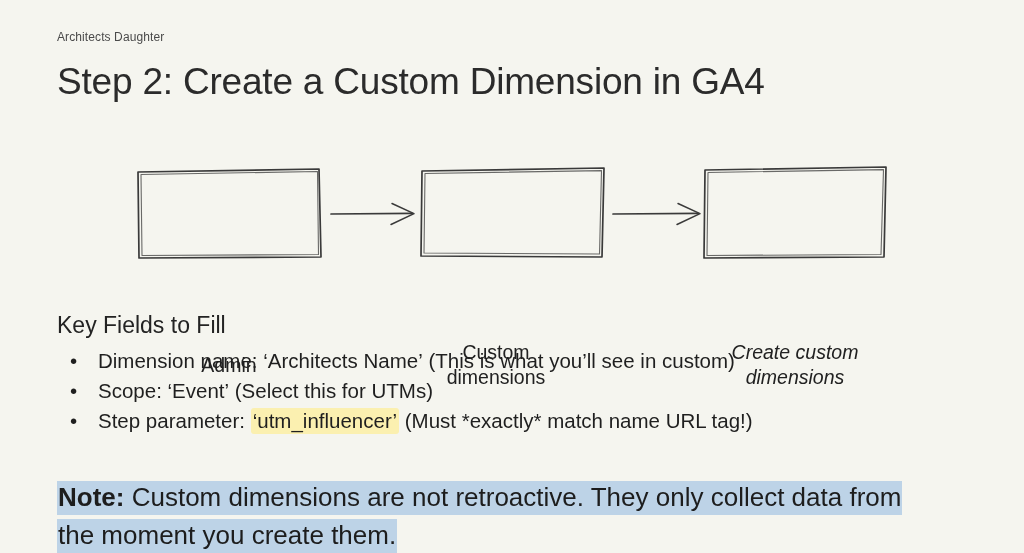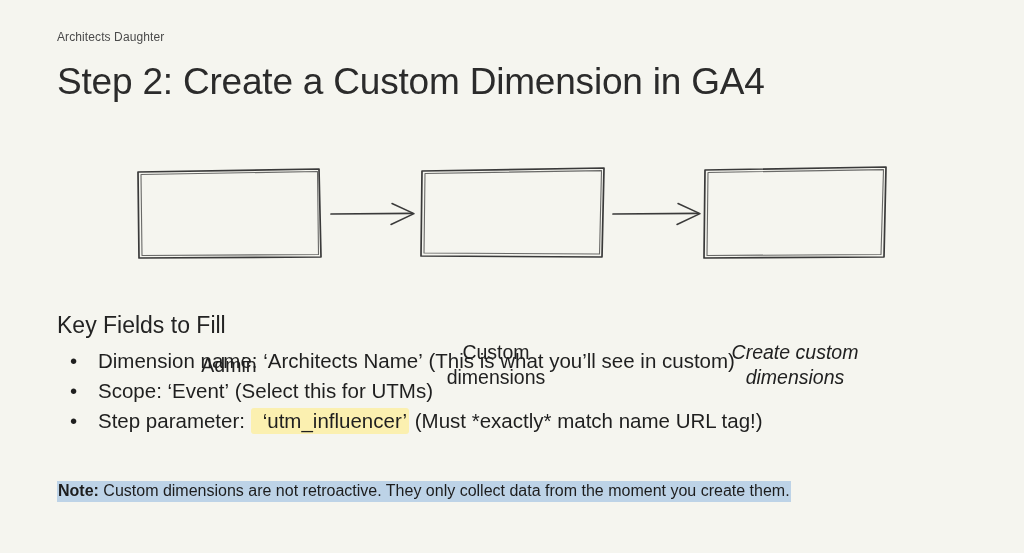--- a/index.html
+++ b/index.html
@@ -89,32 +89,32 @@
     left: 13px;
     top: 0;
     font-size: 20.5px;
     line-height: 1.47;
     color: #1f1f1f;
   }
   .fld-label { font-weight: normal; margin-top: 47px; }
   .hl-yellow {
     background: #fbf0b0;
     border-radius: 3px;
-    padding: 1px 2px 2px 12px;
+    padding: 1px 2px 2px 2px;
     box-decoration-break: clone;
     -webkit-box-decoration-break: clone;
   }
 
   
   .note-block {
     position: absolute;
     left: 57px;
     top: 479px;
     width: 845px;
-    font-size: 16px;
+    font-size: 26px;
     line-height: 1.45;
     color: #1d1d1d;
   }
   .note-block .note-inner {
     background: #bdd3e7;
     box-decoration-break: clone;
     -webkit-box-decoration-break: clone;
     padding: 1px 1px 3px 1px;
   }
   .note-lead { font-weight: bold; }

